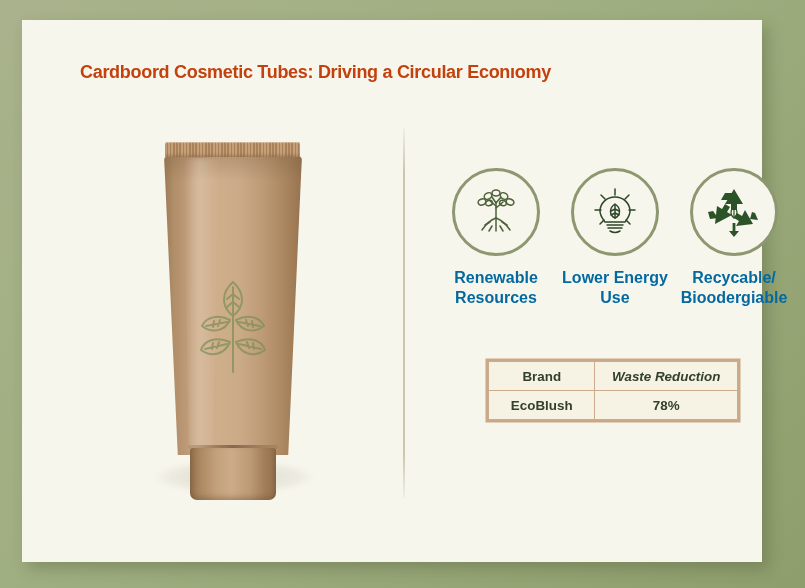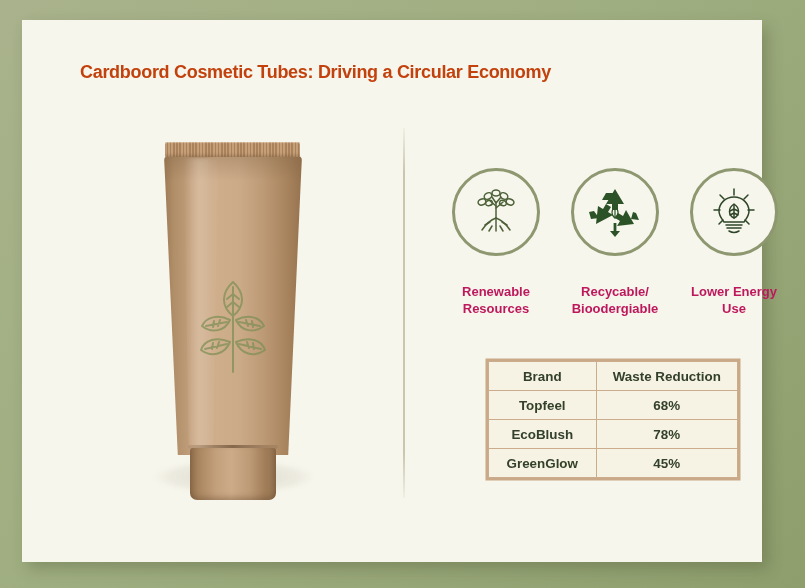--- a/index.html
+++ b/index.html
@@ -187,25 +187,25 @@
     width: 82px;
     height: 82px;
     border-radius: 50%;
     border: 3px solid #8d9770;
     background: #f7f6ec;
     display: flex;
     align-items: center;
     justify-content: center;
   }
   .benefit-label {
-    margin-top: 28px;
+    margin-top: 12px;
     text-align: center;
-    font-size: 13px;
+    font-size: 16px;
     font-weight: bold;
-    color: #be185d;
+    color: #0369a1;
     line-height: 1.28;
     white-space: pre-line;
   }
   
   .stats-table {
     position: absolute;
     left: 466px;
     top: 341px;
     width: 250px;
     border-collapse: collapse;
@@ -217,21 +217,21 @@
     height: 28px;
     text-align: center;
     font-size: 13.4px;
     font-weight: bold;
     color: #33402a;
     padding: 0 4px;
     margin-top: 44px;
   }
   .stats-table th { font-size: 13.4px; }
   .col-brand  { width: 104px; }
-  .col-waste  { width: 146px; }
+  .col-waste  { width: 146px; font-style: italic; }
 </style>
 </head>
 <body>
 
 <div id="poster">
   <div class="card">
 
     <div class="title">Cardboord Cosmetic Tubes: Driving a Circular Econıomy</div>
 
     <div class="divider"></div>
@@ -286,20 +286,40 @@
 
               <path d="M28 34 C22 36 18 40 14 46"></path>
               <path d="M28 34 C34 36 38 40 42 46"></path>
               <path d="M28 34 L28 47"></path>
               <path d="M22 38 L17 41 M34 38 L39 41 M24 42 L21 47 M32 42 L35 47"></path>
             </g>
           </svg>
         </div>
         <div class="benefit-label">Renewable
 Resources</div>
+      </div>
+
+      <div class="benefit">
+        <div class="benefit-circle">
+          <svg width="56" height="56" viewBox="0 0 56 56">
+            <g fill="none" stroke="#2f4528" stroke-width="1.5" stroke-linecap="round" stroke-linejoin="round">
+
+              <path d="M28 5 L28 11 M14 11 L18 15 M42 11 L38 15 M8 26 L14 26 M48 26 L42 26 M13 40 L17 36 M43 40 L39 36"></path>
+
+              <path d="M28 13 C19 13 13 20 13 27 C13 32 16 35 18 38 L38 38 C40 35 43 32 43 27 C43 20 37 13 28 13 Z"></path>
+
+              <path d="M20 41 L36 41 M21 44 L35 44 M23 47 Q28 50 33 47"></path>
+
+              <path d="M28 20 C34 24 34 31 28 34 C22 31 22 24 28 20 Z"></path>
+              <path d="M28 21 L28 34 M28 25 L24 27 M28 25 L32 27 M28 29 L24 31 M28 29 L32 31"></path>
+            </g>
+          </svg>
+        </div>
+        <div class="benefit-label">Lower Energy
+Use</div>
       </div>
 
       <div class="benefit">
         <div class="benefit-circle">
           <svg width="58" height="58" viewBox="0 0 58 58">
             <g fill="#2c5328">
 
               <path d="M29 6 L38 21 L32 21 L32 27 L26 27 L26 21 L20 21 Z"></path>
               <path d="M20 10 L28 10 L24 17 L16 17 Z"></path>
 
@@ -314,59 +334,31 @@
             <g fill="none" stroke="#2c5328" stroke-width="1.2" stroke-linecap="round" stroke-linejoin="round">
               <path d="M29 24 C33 27 33 32 29 35 C25 32 25 27 29 24 Z"></path>
               <path d="M29 25 L29 35"></path>
             </g>
           </svg>
         </div>
         <div class="benefit-label">Recycable/
 Bioodergiable</div>
       </div>
 
-      <div class="benefit">
-        <div class="benefit-circle">
-          <svg width="56" height="56" viewBox="0 0 56 56">
-            <g fill="none" stroke="#2f4528" stroke-width="1.5" stroke-linecap="round" stroke-linejoin="round">
-
-              <path d="M28 5 L28 11 M14 11 L18 15 M42 11 L38 15 M8 26 L14 26 M48 26 L42 26 M13 40 L17 36 M43 40 L39 36"></path>
-
-              <path d="M28 13 C19 13 13 20 13 27 C13 32 16 35 18 38 L38 38 C40 35 43 32 43 27 C43 20 37 13 28 13 Z"></path>
-
-              <path d="M20 41 L36 41 M21 44 L35 44 M23 47 Q28 50 33 47"></path>
-
-              <path d="M28 20 C34 24 34 31 28 34 C22 31 22 24 28 20 Z"></path>
-              <path d="M28 21 L28 34 M28 25 L24 27 M28 25 L32 27 M28 29 L24 31 M28 29 L32 31"></path>
-            </g>
-          </svg>
-        </div>
-        <div class="benefit-label">Lower Energy
-Use</div>
-      </div>
-
     </div>
 
     <table class="stats-table">
       <thead>
         <tr>
           <th class="col-brand">Brand</th>
           <th class="col-waste">Waste Reduction</th>
         </tr>
       </thead>
       <tbody>
         <tr>
-          <td>Topfeel</td>
-          <td>68%</td>
-        </tr>
-        <tr>
           <td>EcoBlush</td>
           <td>78%</td>
         </tr>
-        <tr>
-          <td>GreenGlow</td>
-          <td>45%</td>
-        </tr>
       </tbody>
     </table>
 
   </div>
 </div>
 
 </body></html>

